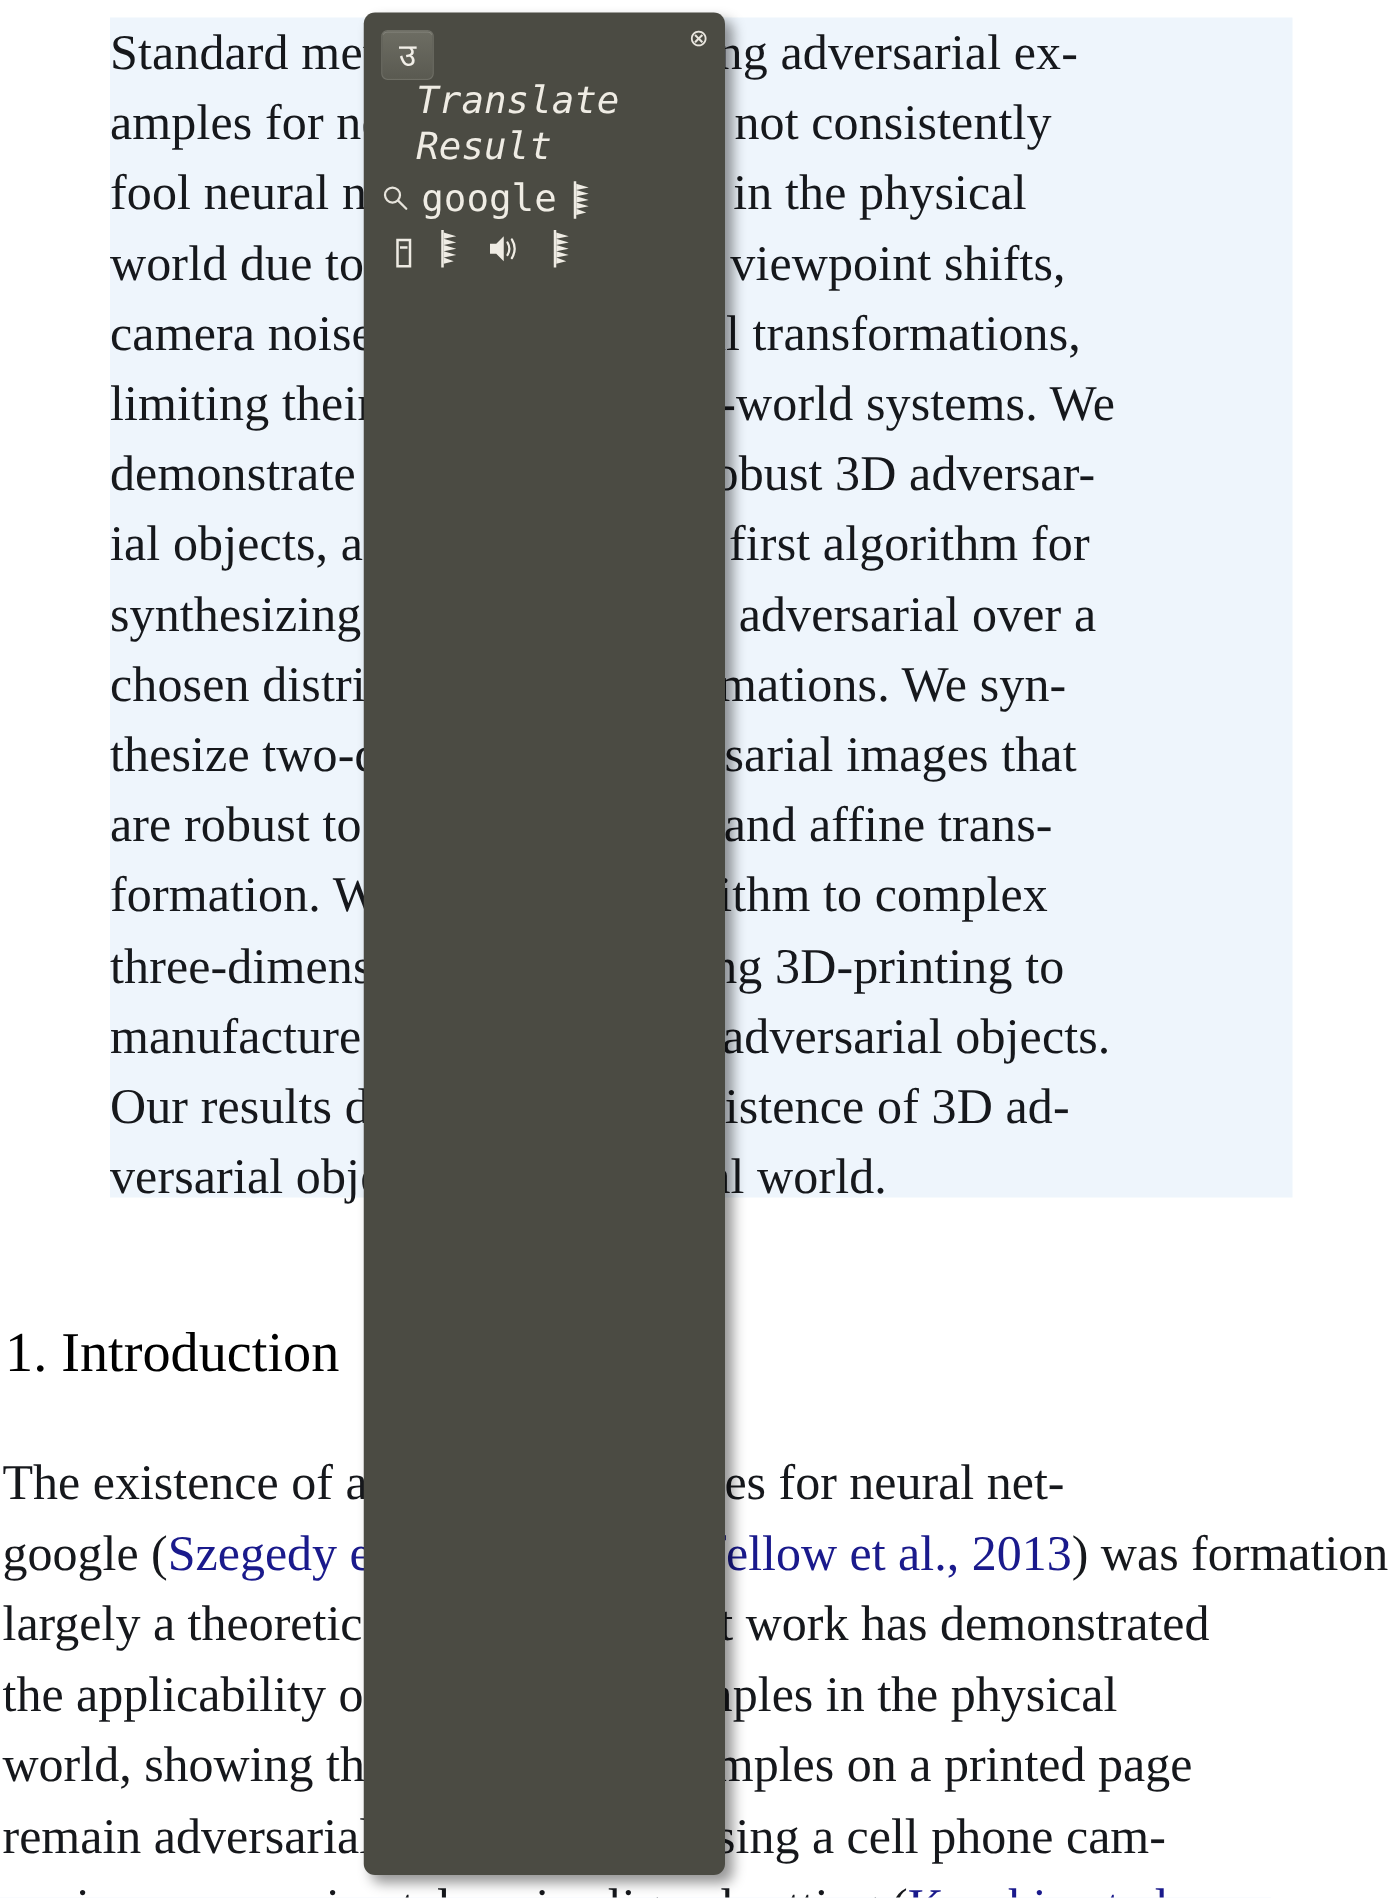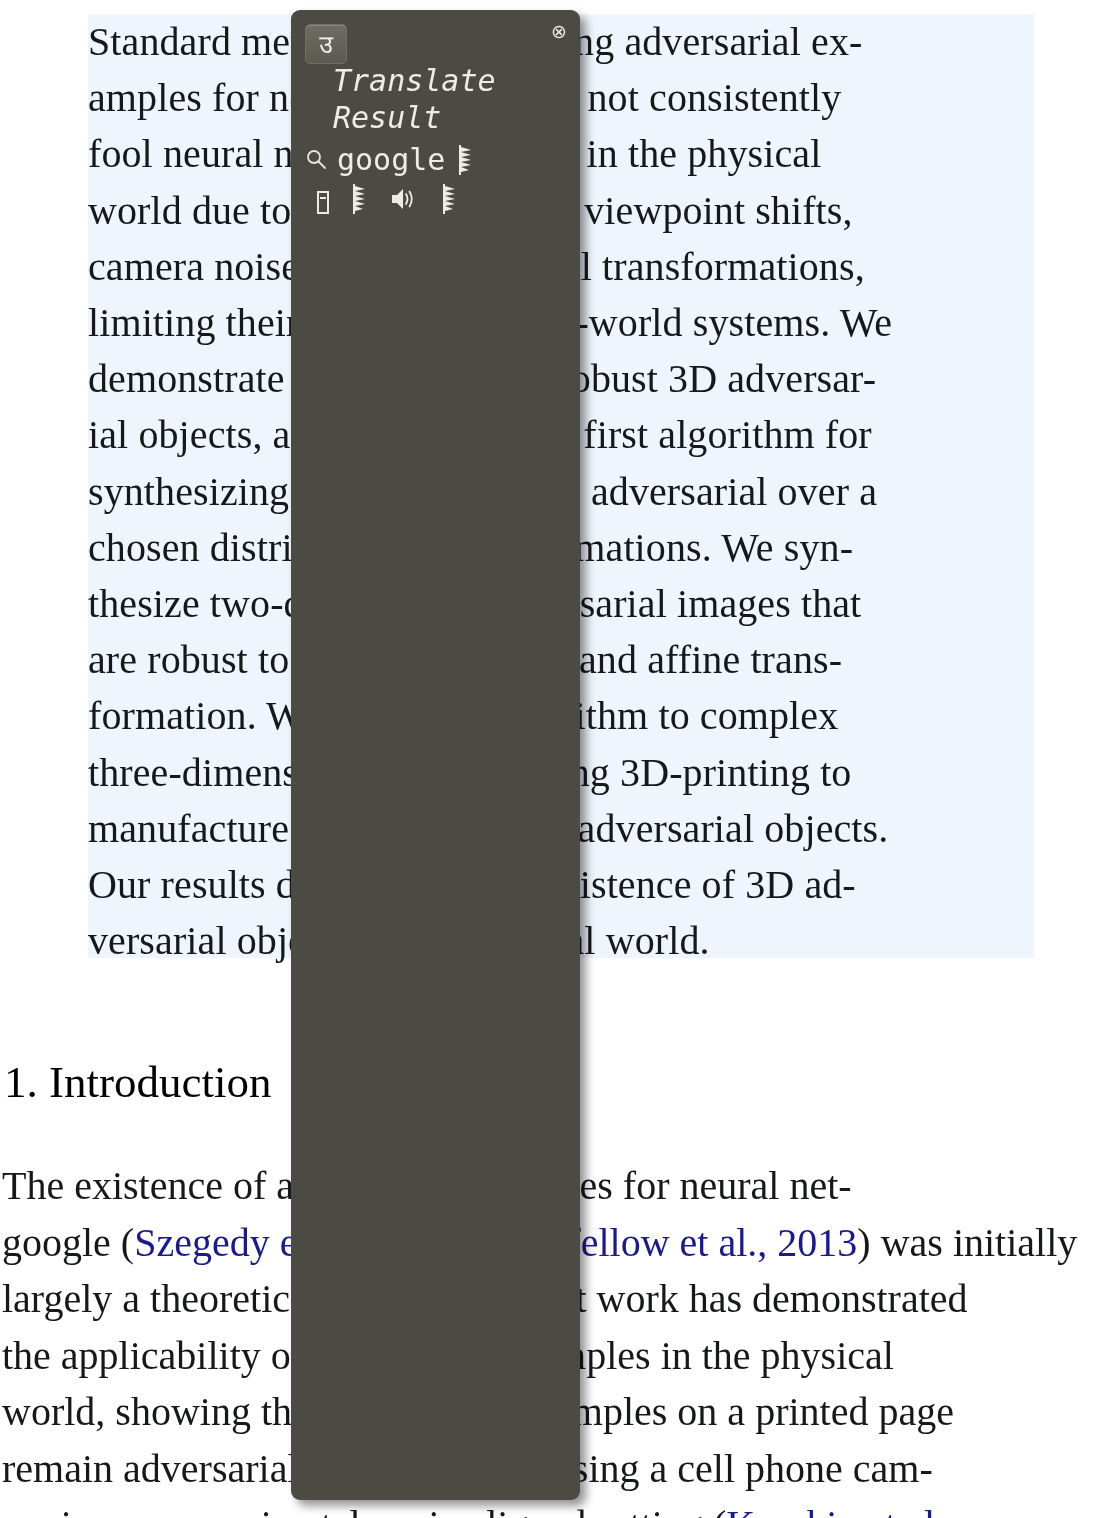--- a/index.html
+++ b/index.html
@@ -218,21 +218,21 @@
     <span class="ln">three-dimensional objects, using 3D-printing to</span>
     <span class="ln">manufacture the first physical adversarial objects.</span>
     <span class="ln">Our results demonstrate the existence of 3D ad-</span>
     <span class="ln">versarial objects in the physical world.</span>
   </div>
 
   <div class="sec-heading">1. Introduction</div>
 
   <div class="intro">
     <span class="ln"><span>The  existence  of  adversarial  examples  for  neural  net-</span></span>
-    <span class="ln"><span>google (</span><span class="cite">Szegedy et al., 2013; Goodfellow et al., 2013</span><span>) was initially</span></span>
+    <span class="ln"><span>google (</span><span class="cite">Szegedy et al., 2013; Goodfellow et al., 2013</span><span>) was formation</span></span>
     <span class="ln"><span>largely a theoretical concern. Recent work has demonstrated</span></span>
     <span class="ln"><span>the applicability of adversarial examples in the physical</span></span>
     <span class="ln"><span>world, showing that adversarial examples on a printed page</span></span>
     <span class="ln"><span>remain adversarial when captured using a cell phone cam-</span></span>
     <span class="ln"><span>era in an approximately axis-aligned setting (</span><span class="cite">Kurakin et al.</span></span>
   </div>
 </div>
 
 <div id="popup">
 

